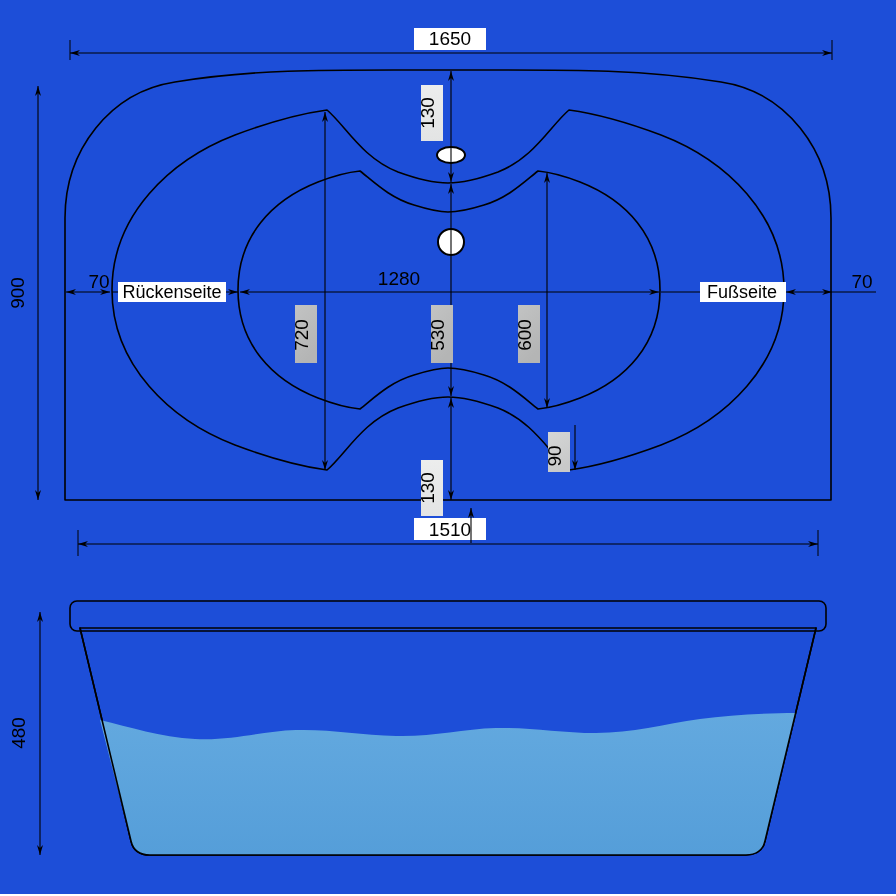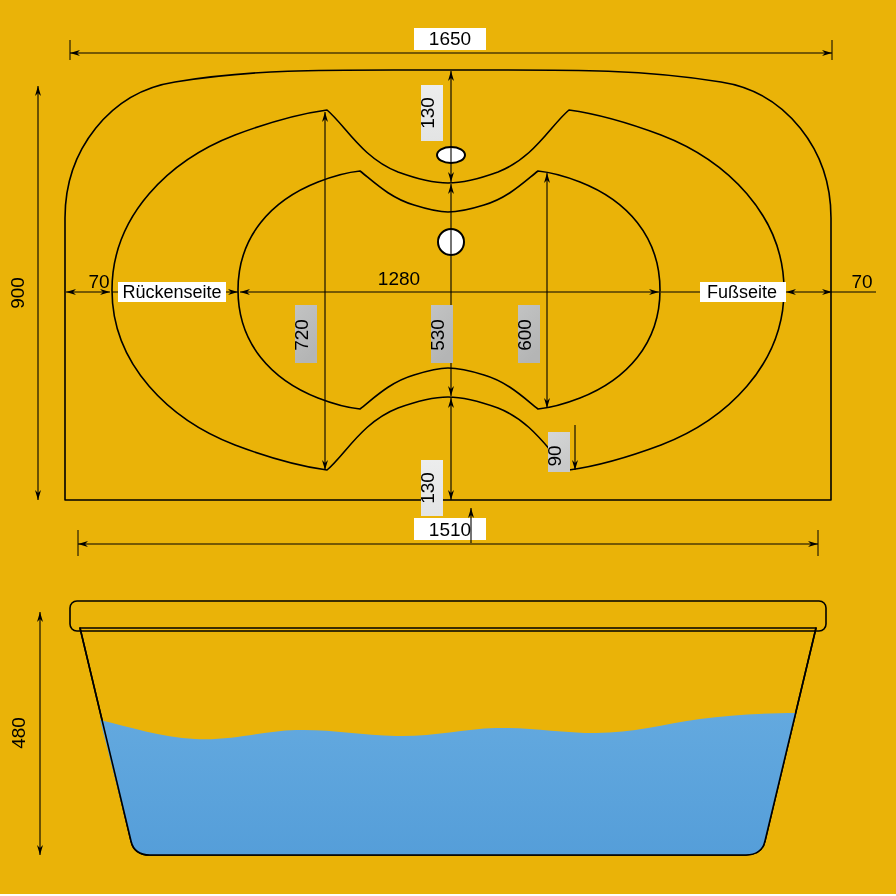--- a/index.html
+++ b/index.html
@@ -10,21 +10,21 @@
   body {
     width: 896px;
     height: 896px;
     font-family: "Liberation Sans", sans-serif;
     overflow: hidden;
   }
   #drawing-root {
     position: relative;
     width: 896px;
     height: 894px;
-    background: #eab308;
+    background: #1d4ed8;
   }
   svg.tech-drawing {
     display: block;
     width: 896px;
     height: 896px;
   }
   .dim-text {
     font-family: "Liberation Sans", sans-serif;
     font-size: 19px;
     fill: #000000;

